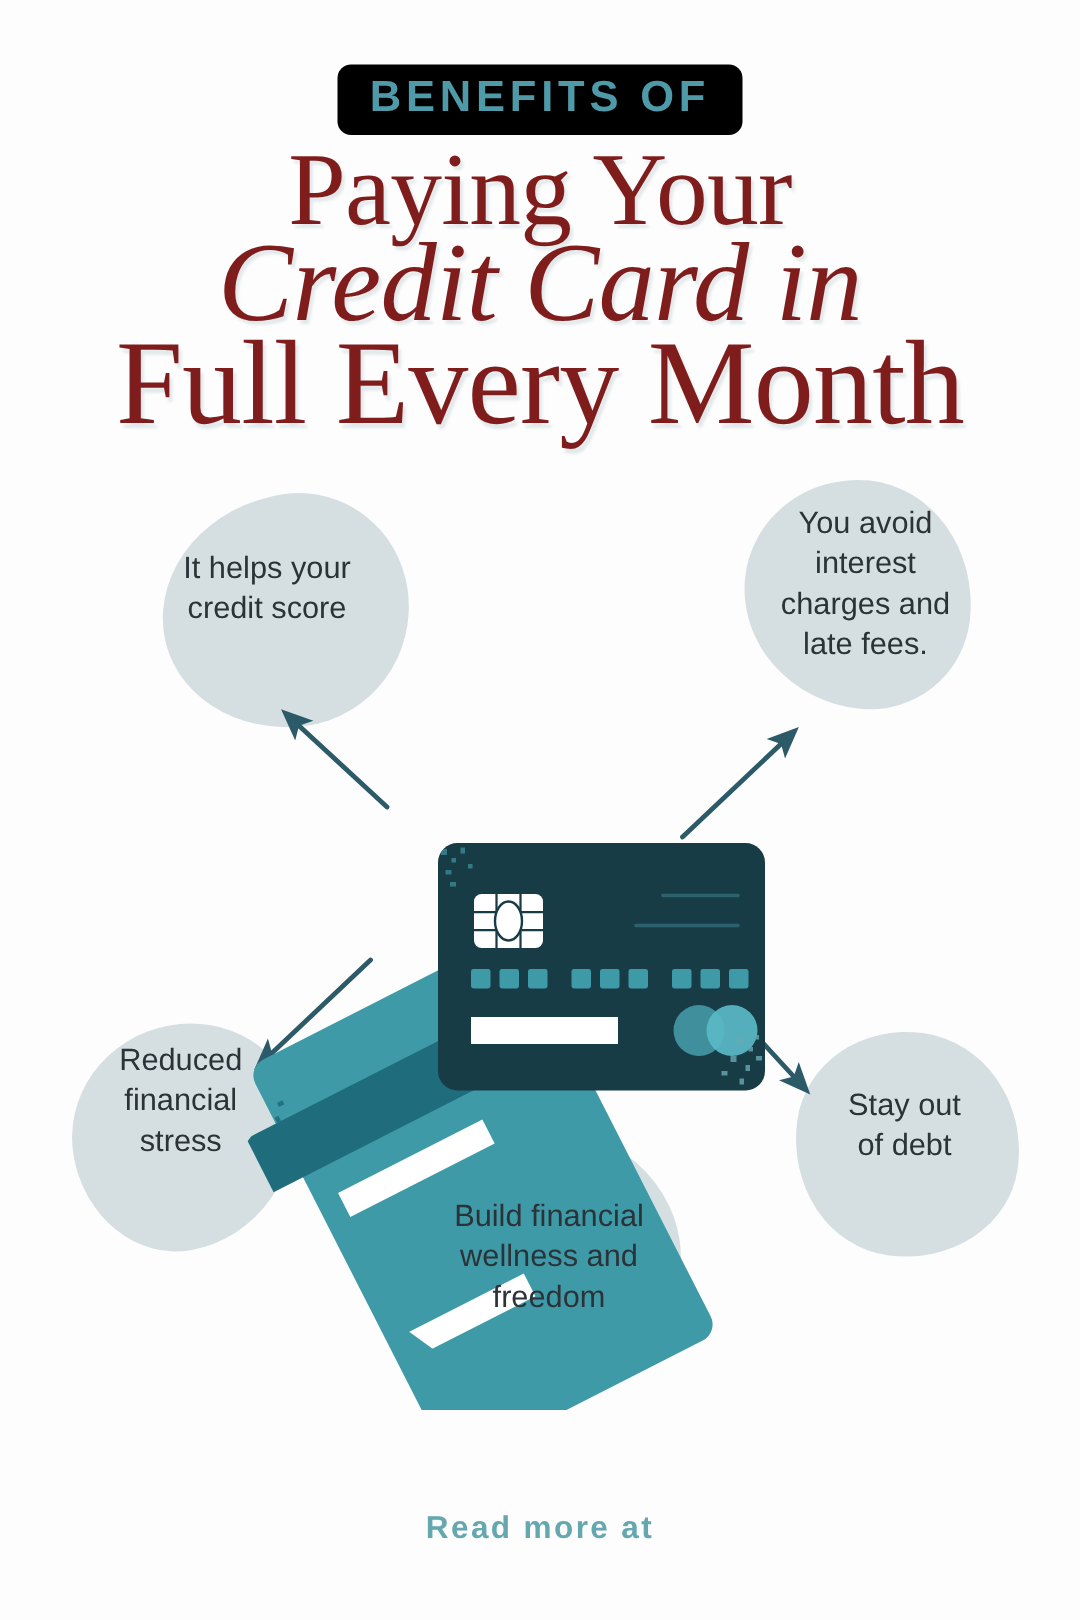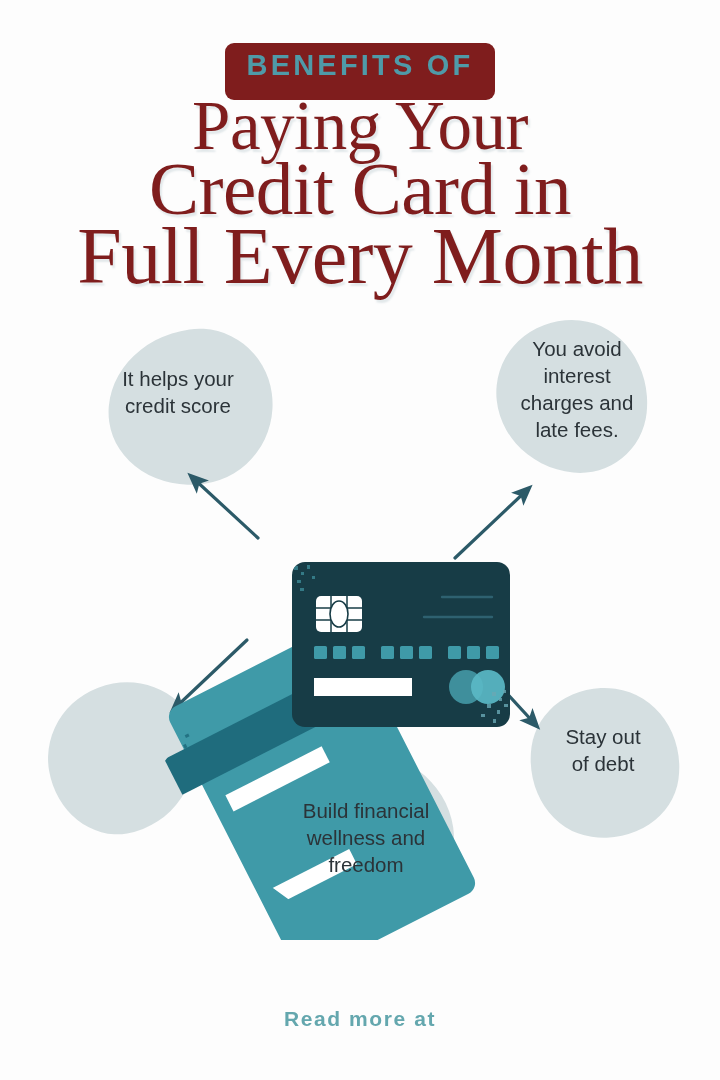--- a/index.html
+++ b/index.html
@@ -23,45 +23,45 @@
   
   .eyebrow-wrap {
     position: absolute;
     top: 43px;
     left: 0;
     width: 720px;
     text-align: center;
   }
   .eyebrow {
     display: inline-block;
-    background: #7f1d1d;
+    background: #000000;
     color: #4f9aa8;
     font-family: "Liberation Sans", sans-serif;
     font-size: 29px;
     font-weight: 700;
     letter-spacing: 3.2px;
-    padding: 8px 22px 20px 22px;
+    padding: 8px 22px 10px 22px;
     border-radius: 9px;
     line-height: 1;
   }
 
   .title {
     position: absolute;
     top: 94px;
     left: 0;
     width: 720px;
     text-align: center;
     color: #7f1d1d;
     font-family: "Liberation Serif", serif;
     font-weight: 400;
     line-height: 0.93;
     text-shadow: 2px 3px 2px rgba(120,150,160,0.20);
   }
   .title .l1 { display:block; font-size: 69px; letter-spacing: -0.5px; }
-  .title .l2 { display:block; font-size: 75px; letter-spacing: -0.5px; margin-top: -4px;}
+  .title .l2 { display:block; font-size: 75px; letter-spacing: -0.5px; margin-top: -4px; font-style: italic;}
   .title .l3 { display:block; font-size: 80px; letter-spacing: -0.5px; margin-top: -5px;}
 
   
   .blob {
     position: absolute;
     background: #d5dfe1;
   }
   .blob-b1 { 
     left: 108px; top: 330px; width: 165px; height: 155px;
     border-radius: 56% 44% 48% 52% / 52% 48% 52% 48%;
@@ -252,20 +252,23 @@
       </g>
     </g>
   </svg>
 
   <div class="callout-text ct1">It helps your
 credit score</div>
   <div class="callout-text ct2">You avoid
 interest
 charges and
 late fees.</div>
+  <div class="callout-text ct3">Reduced
+financial
+stress</div>
   <div class="callout-text ct5">Stay out
 of debt</div>
   <div class="callout-text ct4">Build financial
 wellness and
 freedom</div>
 
   <div class="footer">
     <span class="f1">Read more at</span>
   </div>
 

